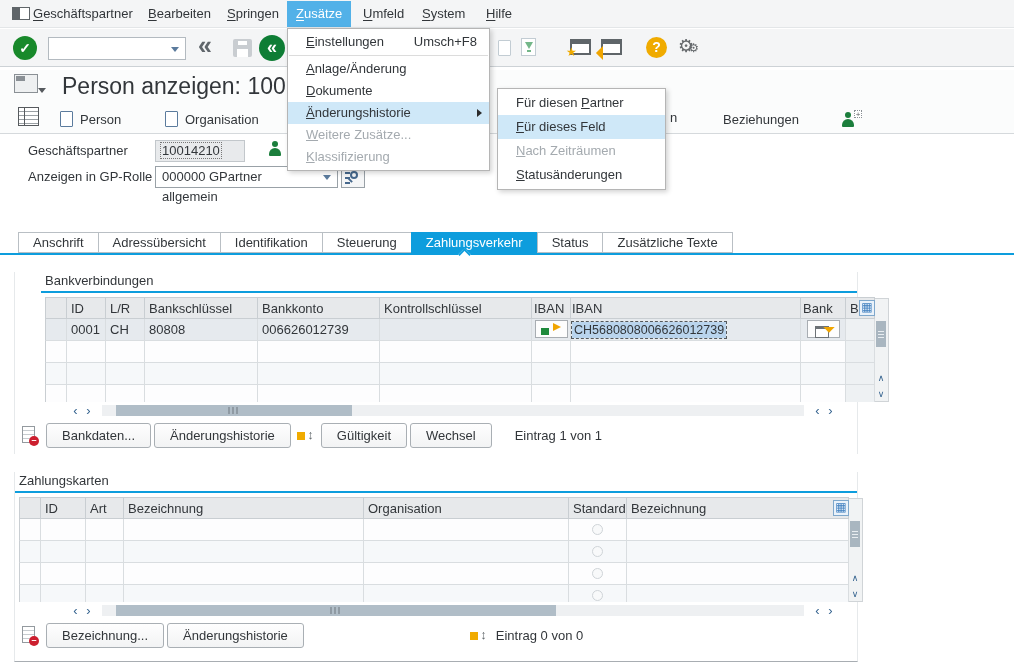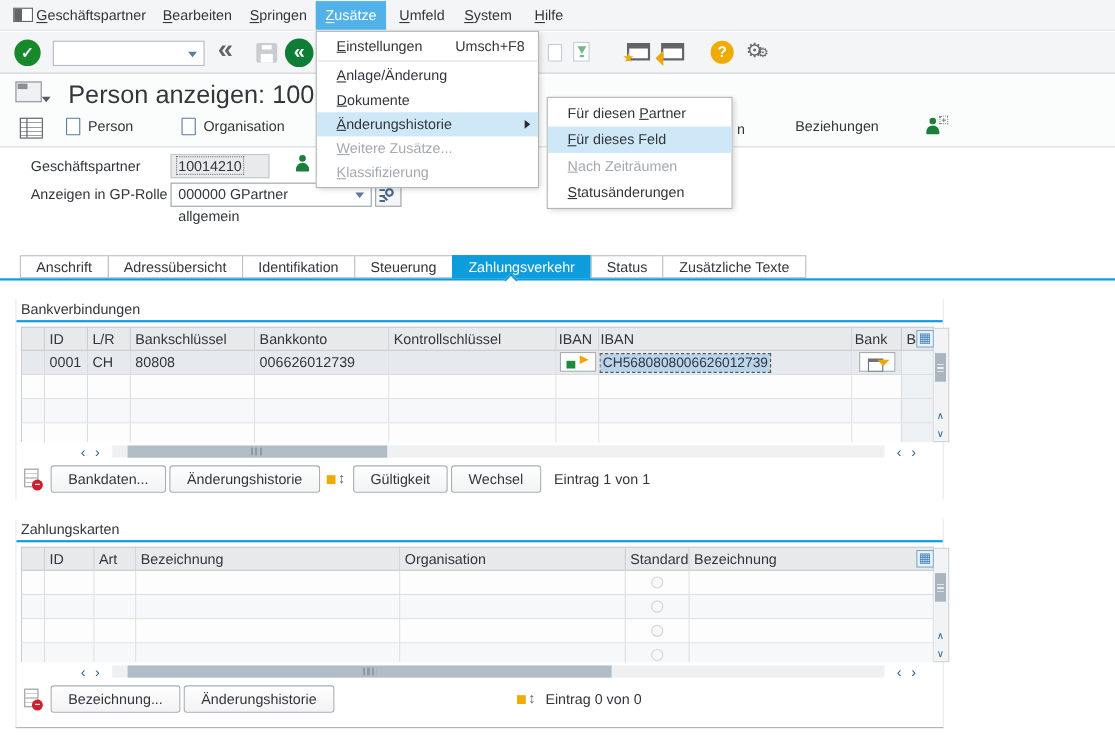--- a/index.html
+++ b/index.html
@@ -42,21 +42,21 @@
   .titlebar { position:absolute; top:70px; left:0; width:1014px; height:30px; background:#fbfcfc; }
   .title-ico { position:absolute; left:14px; top:4px; width:24px; height:19px; border:1px solid #8a9095; background:#eef0f1; }
   .title-ico::before { content:""; position:absolute; left:1px; top:1px; width:9px; height:5px; background:#8a9095; }
   .title-ico::after { content:""; position:absolute; right:-9px; bottom:-1px; border-left:4px solid transparent; border-right:4px solid transparent; border-top:5px solid #565a5e; }
   .title-txt { position:absolute; left:62px; top:3px; font-size:23px; font-weight:400; color:#32363a; }
 
   
   .apptoolbar { position:absolute; top:100px; left:0; width:1014px; height:34px; background:#fbfcfc; border-bottom:1px solid #d5d9dc; }
   .ov-ico { position:absolute; left:18px; top:7px; width:21px; height:19px; border:1px solid #565a5e; background:repeating-linear-gradient(#fff 0 3px,#9aa0a4 3px 4px); }
   .ov-ico::before { content:""; position:absolute; left:5px; top:0; bottom:0; width:1px; background:#565a5e; }
-  .app-btn { position:absolute; top:7px; height:20px; display:flex; align-items:flex-start; gap:7px; cursor:default; }
+  .app-btn { position:absolute; top:7px; height:20px; display:flex; align-items:flex-end; gap:7px; cursor:default; }
   .app-frag { position:absolute; top:10px; }
   .person-ico { position:relative; display:inline-block; width:14px; height:15px; }
   .person-ico::before { content:""; position:absolute; left:4px; top:0; width:6px; height:6px; border-radius:50%; background:#1b7e3c; }
   .person-ico::after { content:""; position:absolute; left:1px; top:7px; width:12px; height:8px; border-radius:6px 6px 1px 1px; background:#1b7e3c; }
   .pp-box { position:absolute; right:-7px; top:-2px; width:8px; height:8px; border:1px dotted #8a9095; background:#fff; font-size:8px; line-height:7px; text-align:center; color:#565a5e; }
 
   
   .fieldarea { position:absolute; top:138px; left:0; width:1014px; height:56px; background:#fff; }
   .flabel { position:absolute; left:28px; }
   .ro-field { position:absolute; left:155px; top:2px; width:90px; height:22px; background:#e8eaec; border:1px solid #c2c7cb; line-height:20px; padding:0 5px; }
@@ -72,21 +72,21 @@
   
   .tabstrip { position:absolute; top:232px; left:18px; display:flex;align-items:center; }
   .tab { border:1px solid #b9bfc4; margin-left:-1px; padding:0 14px; height:21px; line-height:19px; background:#fff; text-align:center; }
   .tab:first-child { margin-left:0; }
   .tab.active { background:#0d9ddd; border-color:#0d9ddd; color:#fff; }
   .tabline { position:absolute; top:253px; left:0; width:1014px; height:2px; background:#0d9ddd; }
   .notch { position:absolute; top:250px; left:460px; width:9px; height:9px; background:#fff; border-left:2px solid #0d9ddd; border-top:2px solid #0d9ddd; transform:rotate(45deg); }
 
   
   .group { position:absolute; left:14px; width:844px; background:#fff; border-left:1px solid #e6e9eb; border-right:1px solid #e6e9eb; }
-  .group.bank { top:272px; height:182px; }
+  .group.bank { top:272px; height:182px;padding-left:26px; }
   .group.card { top:472px; height:190px; border-bottom:1px solid #a8adb2; }
   .group-title { padding:1px 4px 3px; border-bottom:2px solid #0d9ddd; }
 
   
   .tbl { position:relative; margin:4px 0 0 4px; width:830px; }
   .thead, .trow { display:flex; }
   .c { height:22px; line-height:21px; padding:0 4px; border-right:1px solid #d9dde0; border-bottom:1px solid #d9dde0; overflow:hidden; white-space:nowrap; }
   .thead .c { background:#e7e9eb; border-color:#c9ced2; border-top:1px solid #c9ced2; }
   .thead .c:first-child, .c:first-child { border-left:1px solid #c9ced2; }
   .trow .c:first-child { background:#eef0f2; }
@@ -122,21 +122,21 @@
 
   
   .btnrow { position:absolute; left:4px; top:150px; width:836px; height:26px; display:flex; align-items:center; gap:3px; }
   .btn { height:25px; padding:0 15px; background:linear-gradient(#fefefe,#f2f3f4); border:1px solid #a9afb4; border-radius:3px; font-family:"Liberation Sans",sans-serif; font-size:13px; color:#32363a; }
   .ibtn { width:24px; height:25px; background:transparent; border:none; position:relative; }
   .del-ico { position:absolute; left:3px; top:3px; width:13px; height:17px; border:1px solid #949a9f; background:repeating-linear-gradient(#fff 0 3px,#c7ccd0 3px 4px); }
   .del-ico::after { content:"–"; position:absolute; right:-5px; bottom:-4px; width:10px; height:10px; border-radius:50%; background:#cc1f2f; color:#fff; font-size:9px; line-height:9px; text-align:center; font-weight:bold; }
   .sort-ico { position:absolute; left:2px; top:4px; width:20px; height:17px; }
   .sort-ico::before { content:""; position:absolute; left:1px; top:5px; width:8px; height:8px; background:#f0ab00; }
   .sort-ico::after { content:"↕"; position:absolute; right:2px; top:0; color:#5f6569; font-size:13px; }
-  .entry { margin-left:9px; }
+  .entry { margin-left:20px; }
 
   
   .popup { position:absolute; background:#fff; border:1px solid #b5b5b5; box-shadow:2px 2px 5px rgba(0,0,0,.18); z-index:50; padding:2px 0; }
   .main-popup { left:287px; top:28px; width:203px; }
   .sub-popup { left:497px; top:88px; width:169px; }
   .pitem { position:relative; height:22px; line-height:22px; padding:0 12px 0 18px; display:flex; }
   .sub-popup .pitem { height:24px; line-height:24px; }
   .pitem.hl { background:#cfe8f8; }
   .pitem.dis { color:#a4aaaf; }
   .pshort { margin-left:auto; }

